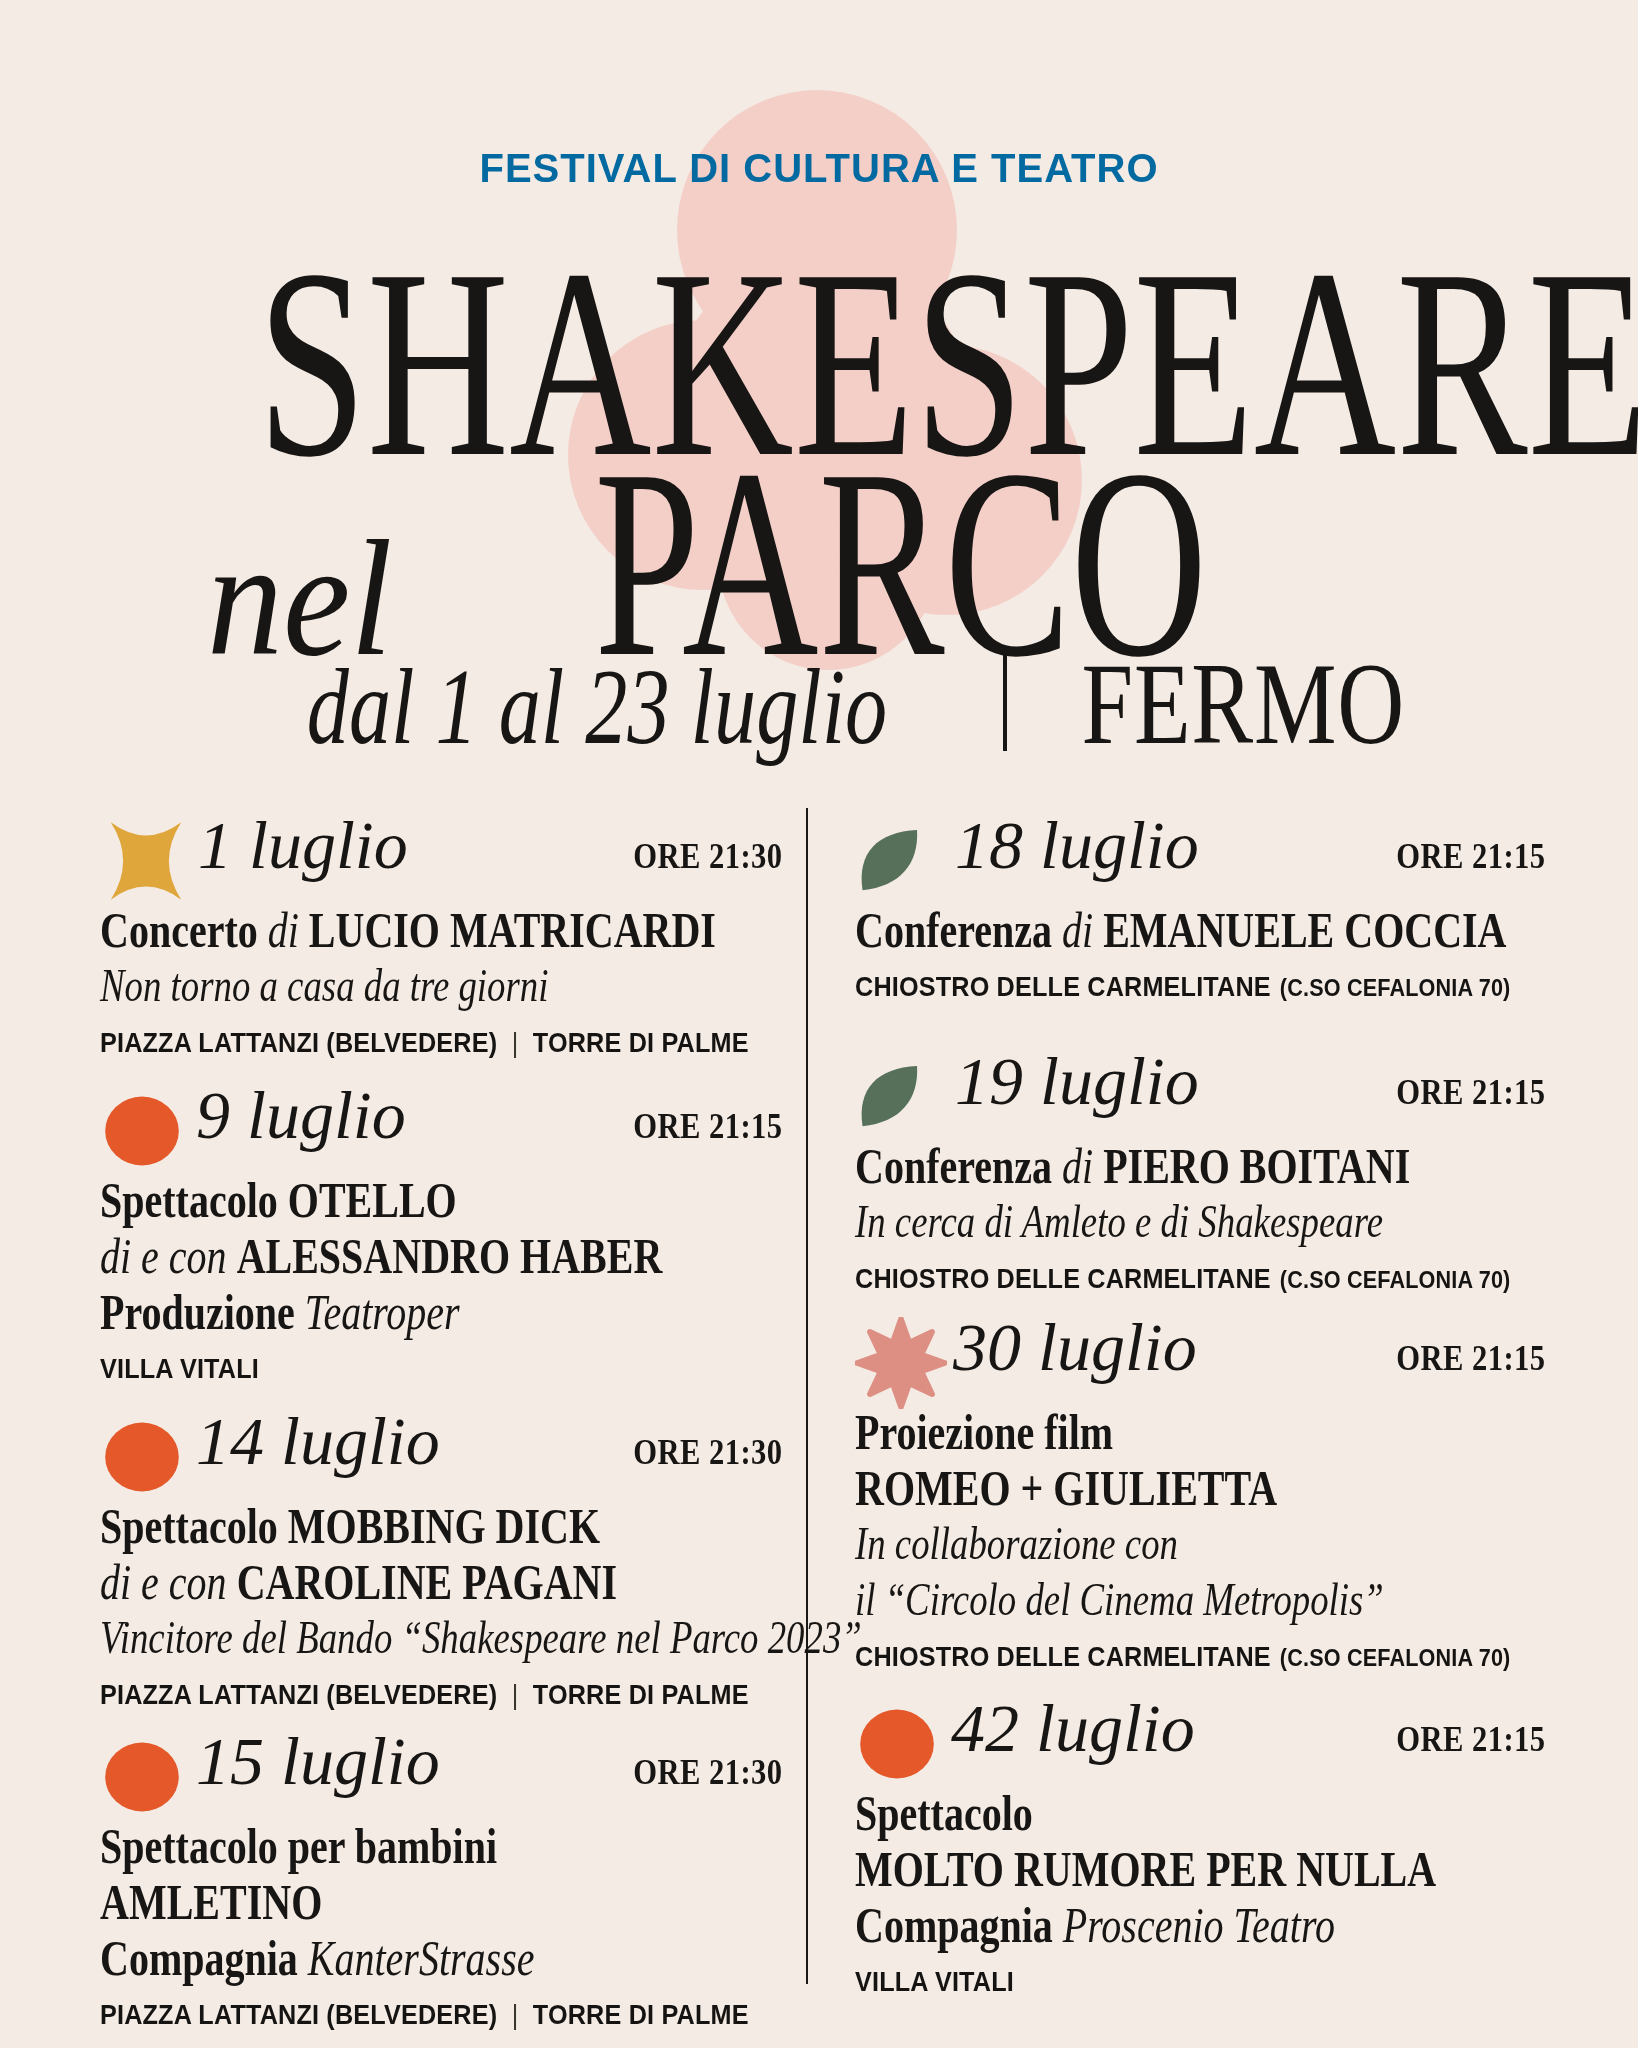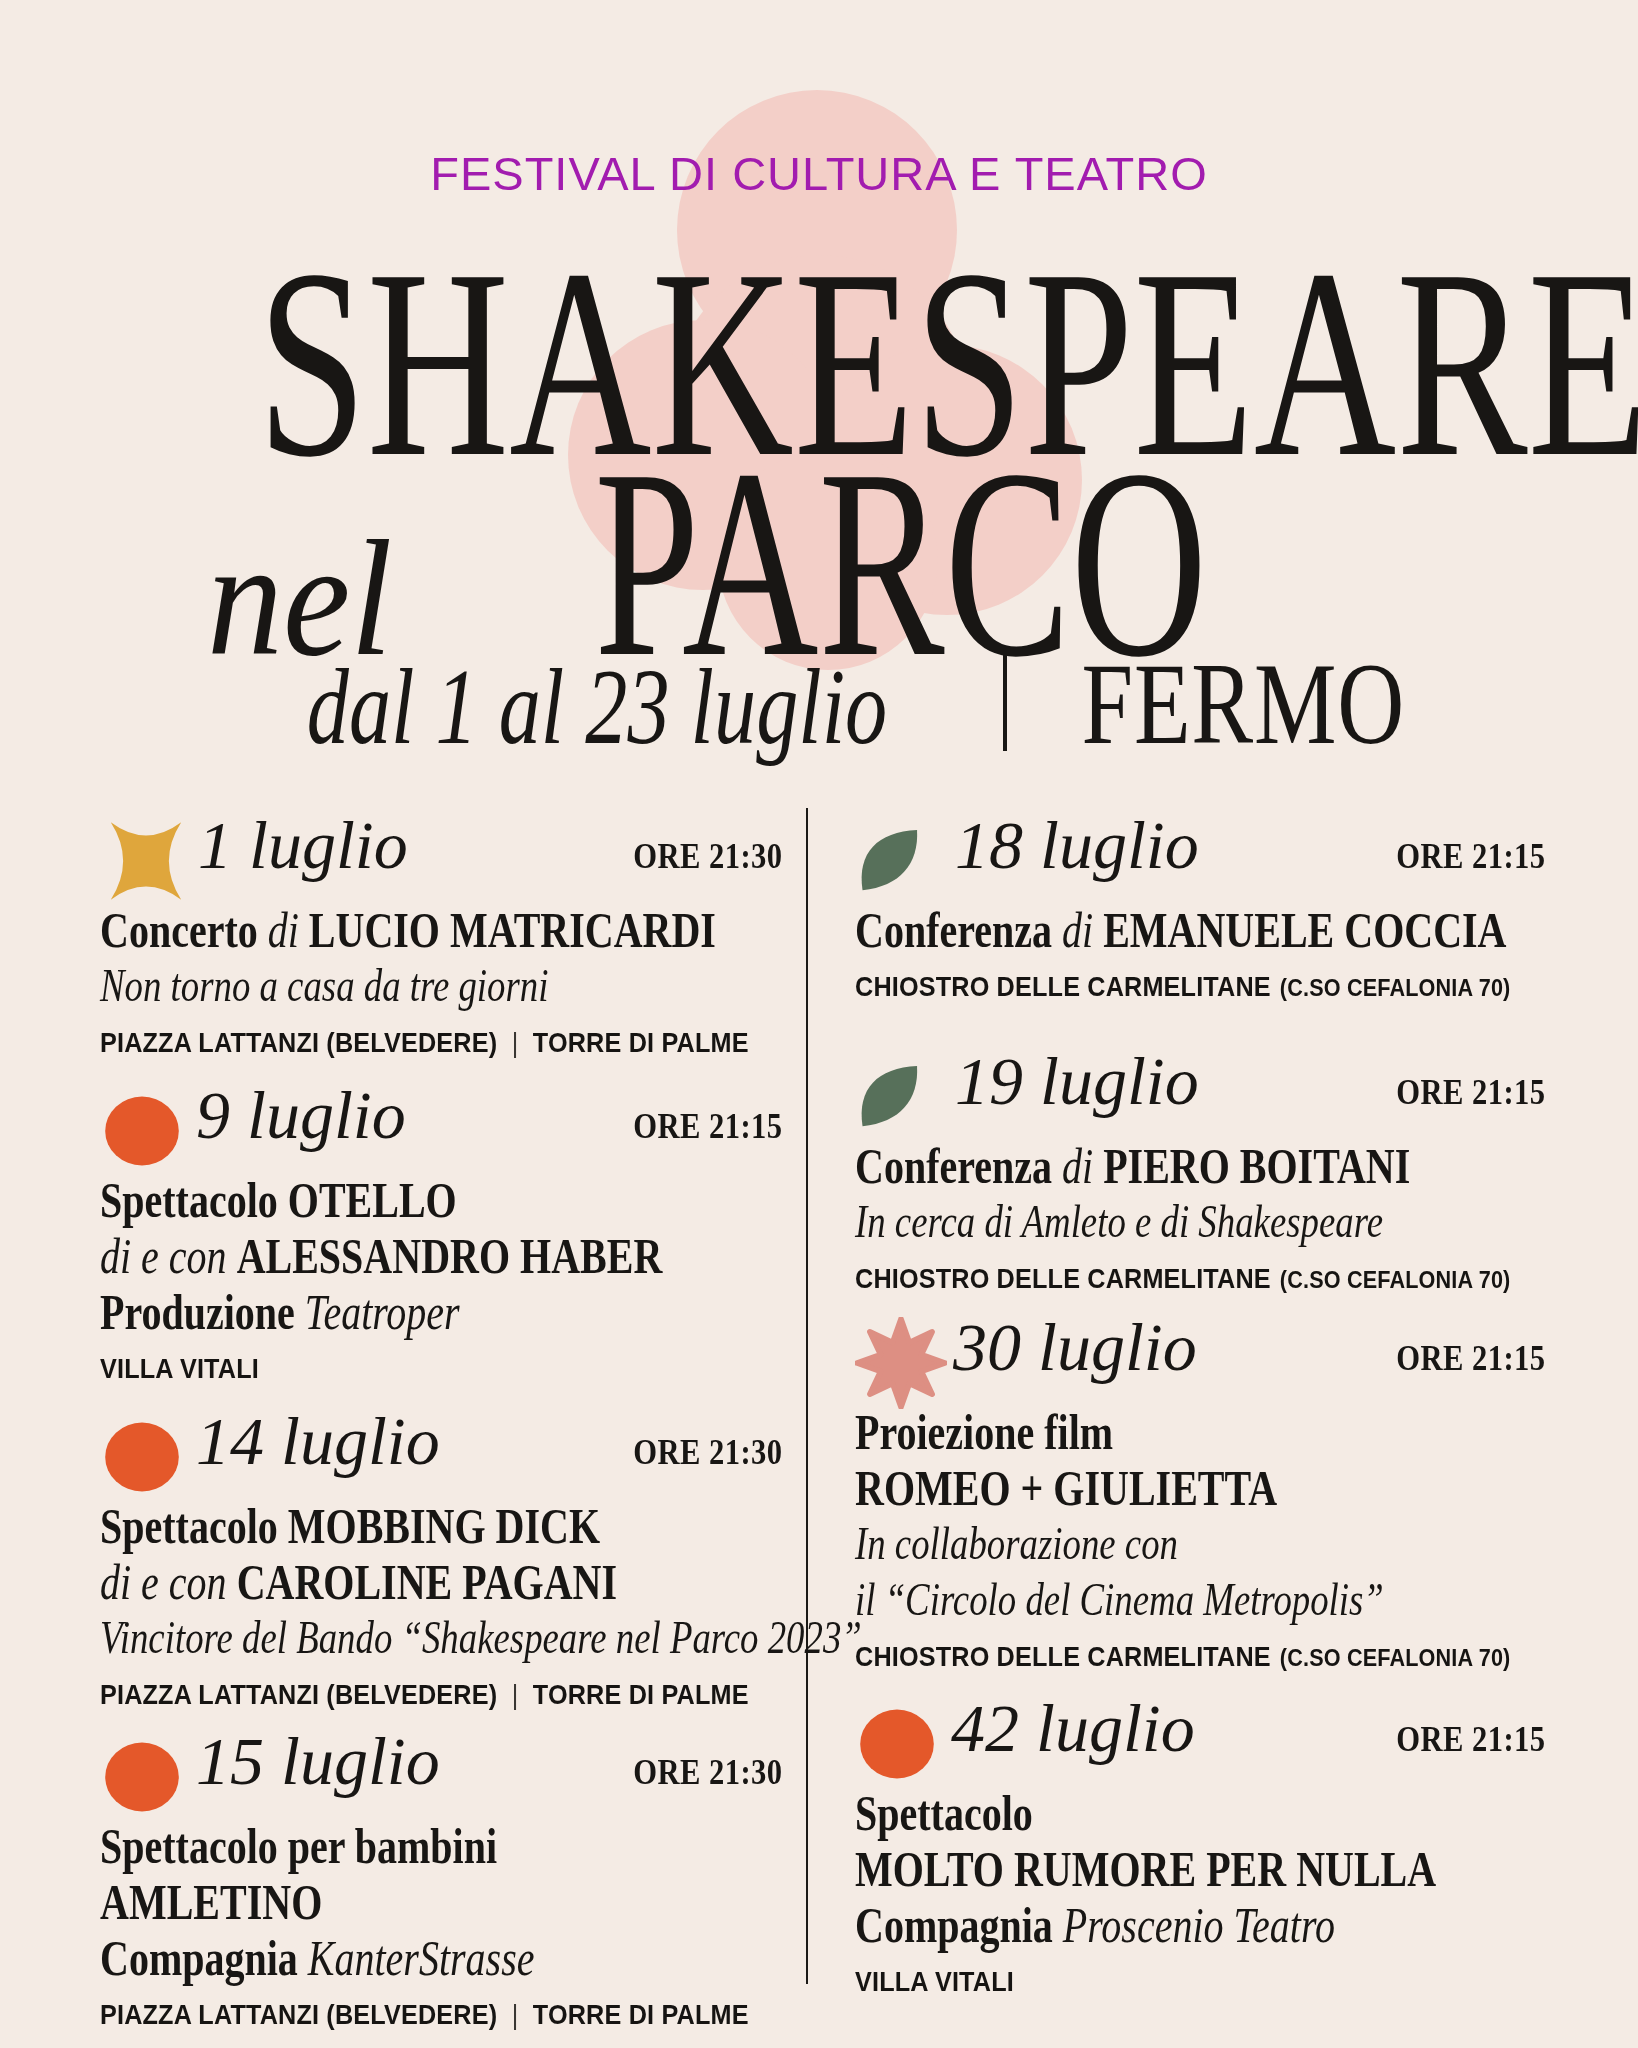--- a/index.html
+++ b/index.html
@@ -17,22 +17,22 @@
   .blob.b2{left:670px;top:255px;width:300px;height:300px;}
   .blob.b3{left:568px;top:320px;width:270px;height:270px;}
   .blob.b4{left:812px;top:345px;width:270px;height:270px;}
   .blob.b5{left:718px;top:450px;width:220px;height:220px;}
 
   
   .kicker{
     position:absolute;left:0;right:0;top:146px;
     text-align:center;
     font-family:"Liberation Sans", sans-serif;
-    font-weight:400;font-size:47px;letter-spacing:1px;
-    color:#a21caf;
+    font-weight:700;font-size:40px;letter-spacing:1px;
+    color:#0369a1;
   }
   .title-line1{
     position:absolute;left:0;right:0;top:228px;
     text-align:right;font-size:270px;line-height:270px;
     font-weight:400;white-space:nowrap;
   }
   .title-line1 .squeeze{display:inline-block;transform:scaleX(0.73);transform-origin:50% 50%;}
   .title-line2{
     position:absolute;left:0;right:0;top:428px;
     padding-right:100px;

